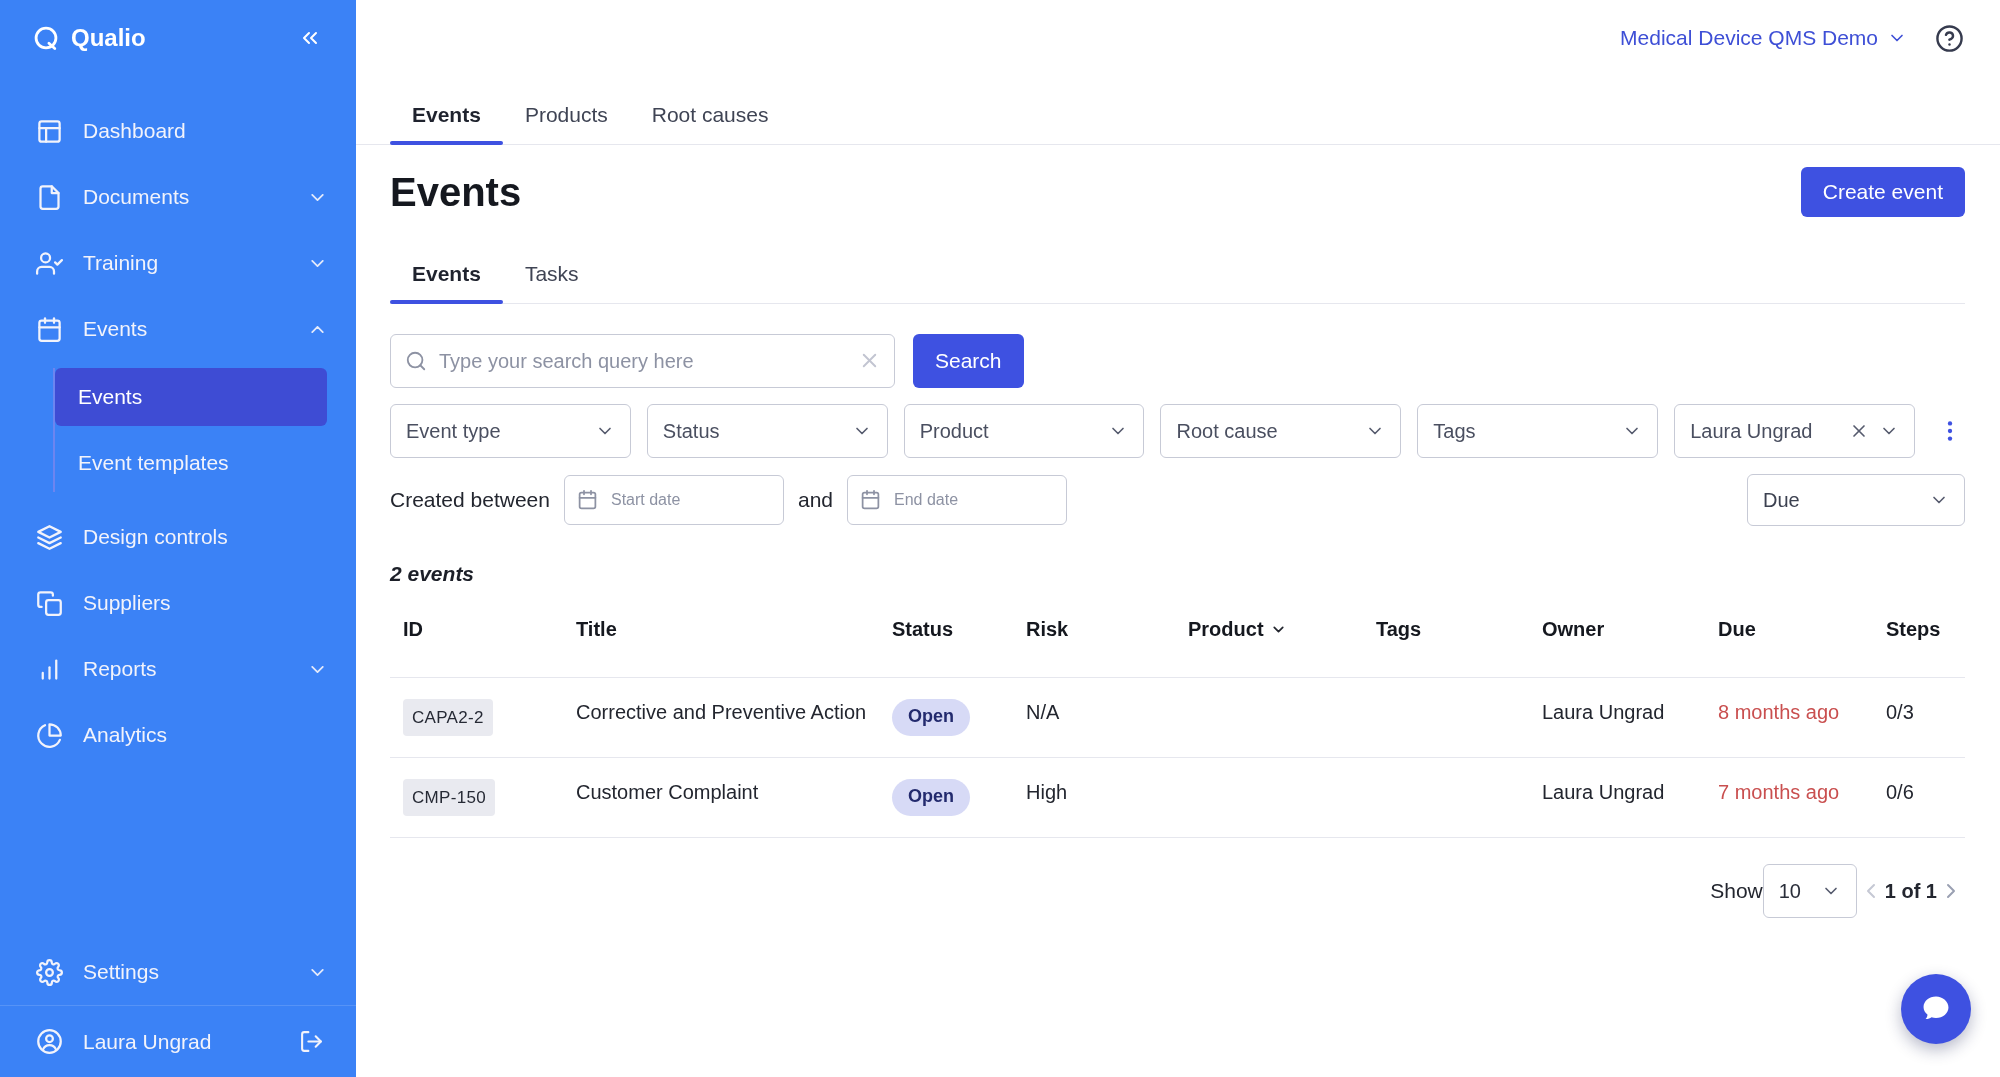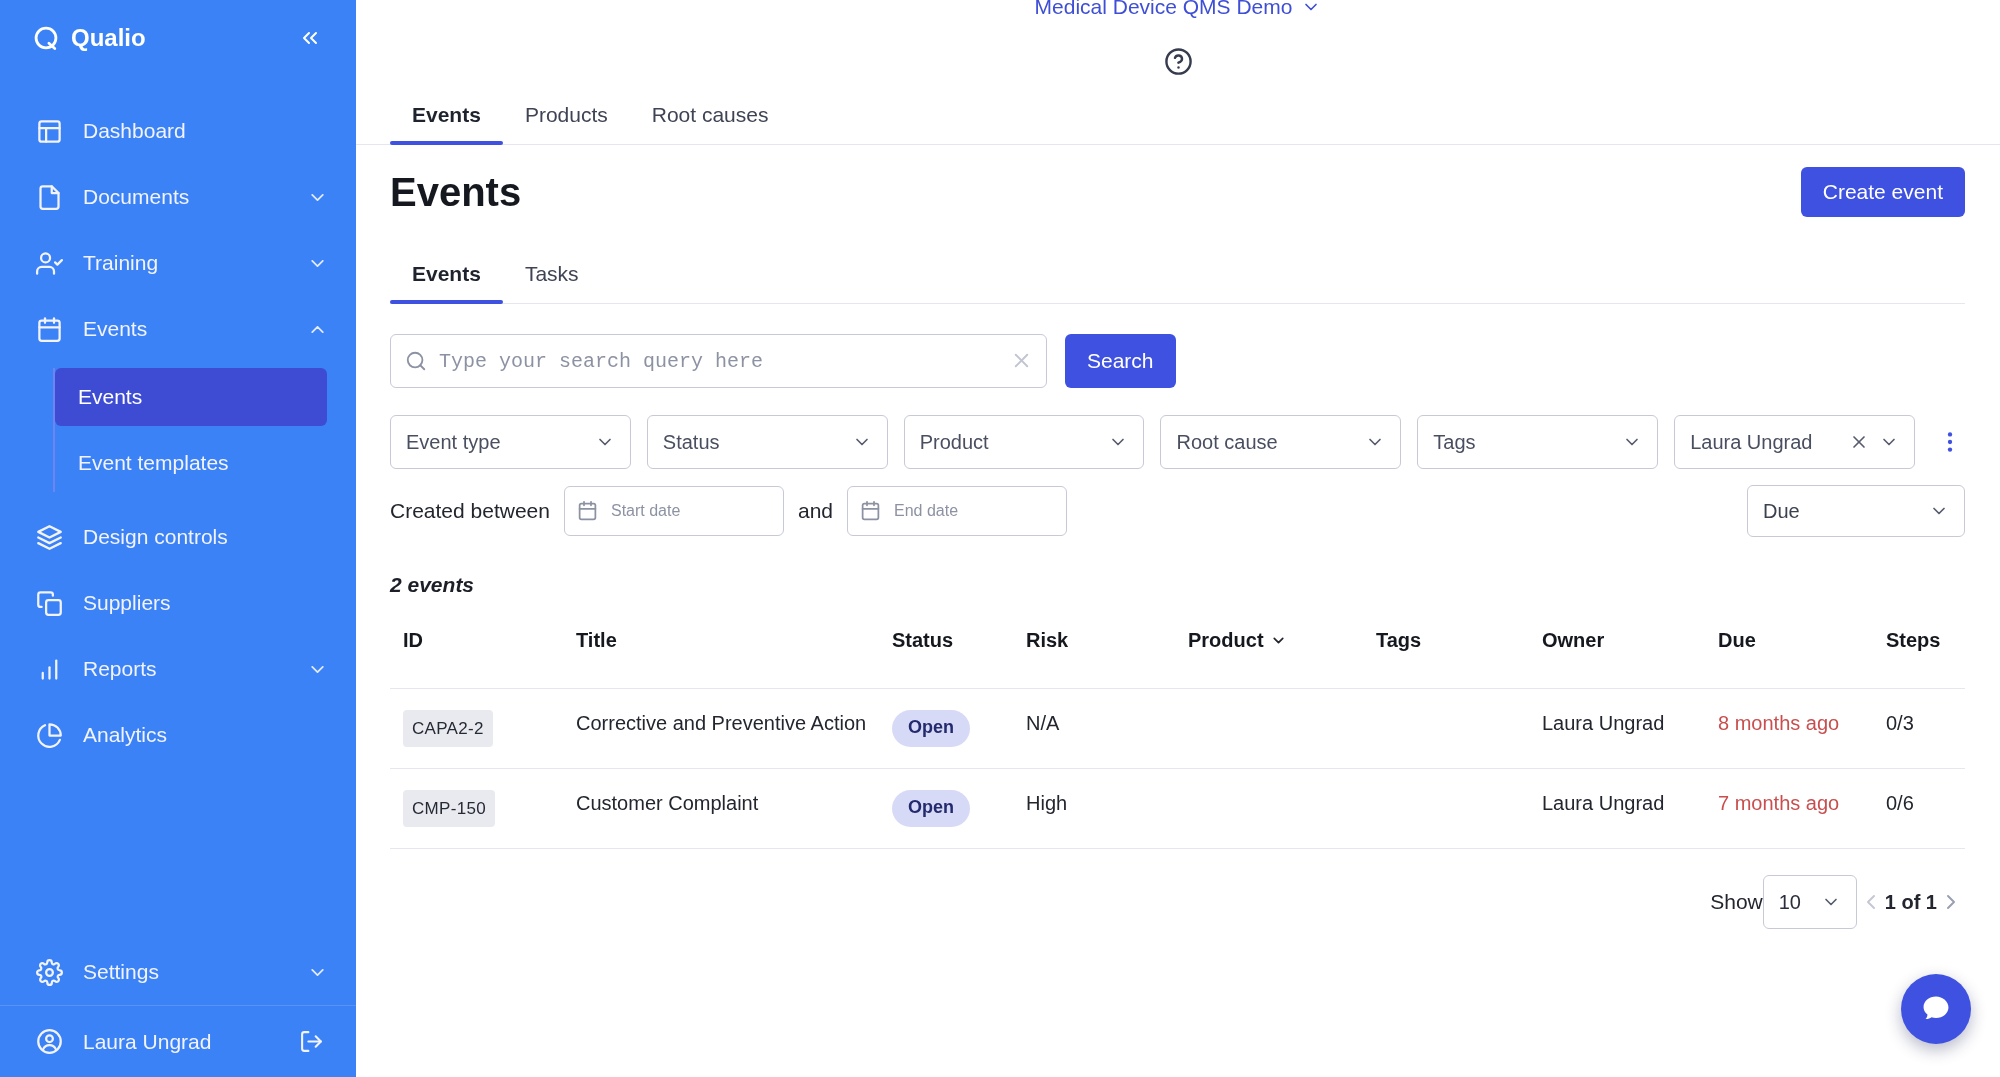--- a/index.html
+++ b/index.html
@@ -28,49 +28,49 @@
   .sb-subitem.active { background:#3e4cd4; color:#ffffff; }
 
   .sb-footer { flex-shrink:0; }
   .sb-user { height:72px; display:flex; align-items:center; gap:20px; padding:0 30px 0 36px; border-top:1px solid rgba(255,255,255,0.14); font-size:21px; cursor:pointer; }
   .sb-user .sb-label { flex:1; }
   .logout-btn { background:none; border:none; color:#f2f3fb; cursor:pointer; padding:2px; }
   .logout-btn svg { width:25px; height:25px; }
 
   
   .main { flex:1; display:flex; flex-direction:column; background:#ffffff; min-width:0; }
-  .topbar { height:76px; flex-shrink:0; display:flex; align-items:center; justify-content:flex-end; gap:28px; padding:0 36px;flex-direction:column; }
+  .topbar { height:76px; flex-shrink:0; display:flex; align-items:center; justify-content:flex-end; gap:28px; padding:0 36px; }
   .workspace { display:flex; align-items:center; gap:9px; color:#3e4fd6; font-size:21px; cursor:pointer; }
   .workspace .chev svg { width:20px; height:20px; opacity:1; }
   .help-btn { background:none; border:none; color:#363b4e; cursor:pointer; padding:0; }
   .help-btn svg { width:29px; height:29px; }
 
   .page-tabs, .sub-tabs { display:flex; border-bottom:1px solid #e6e7ee; }
   .page-tabs { margin-top:26px; padding:0 34px; }
   .tab { padding:0 22px 16px; font-size:21px; color:#3f4454; cursor:pointer; position:relative; line-height:26px; }
   .tab.active { color:#1f232e; font-weight:bold; }
   .tab.active::after { content:""; position:absolute; left:0; right:0; bottom:-1px; height:4px; background:#3e51e1; border-radius:3px; }
 
   .content { flex:1; padding:0 35px 0 34px; min-width:0; }
   .page-head { display:flex; align-items:center; justify-content:space-between; margin-top:22px; }
   .page-title { font-size:40px; font-weight:bold; color:#15181f; }
   .btn-primary { background:#3e51e1; color:#ffffff; border:none; border-radius:6px; font-size:21px; font-family:inherit; padding:13px 22px; cursor:pointer; }
   .sub-tabs { margin-top:44px; }
 
   .search-row { margin-top:30px; display:flex; align-items:center; gap:18px; }
-  .search-box { position:relative; width:657px; height:54px;font-family:Liberation Mono, monospace; }
+  .search-box { position:relative; width:505px; height:54px; }
   .search-box input { width:100%; height:100%; border:1px solid #c7cad6; border-radius:6px; padding:0 48px; font-size:20px; font-family:inherit; color:#2a2e3a; outline:none; }
   .search-box input::placeholder { color:#8d92a3; }
   .search-icon { position:absolute; left:15px; top:16px; color:#8d92a3; }
   .search-icon svg { width:22px; height:22px; }
   .clear-icon { position:absolute; right:14px; top:15px; color:#c2c5d1; cursor:pointer; }
   .clear-icon svg { width:23px; height:23px; }
   .btn-search { height:54px; padding:0 22px; }
 
-  .filter-row { margin-top:27px; display:flex; align-items:center; gap:16px; }
+  .filter-row { margin-top:16px; display:flex; align-items:center; gap:16px; }
   .select { height:54px; border:1px solid #c7cad6; border-radius:6px; background:#ffffff; display:flex; align-items:center; gap:10px; padding:0 15px; font-size:20px; color:#4a4f60; cursor:pointer; }
   .select .sel-label { flex:1; white-space:nowrap; overflow:hidden; }
   .select .chev svg { width:20px; height:20px; opacity:1; color:#565b6e; }
   .filter-row .select { width:242px; }
   .sel-clear { color:#565b6e; cursor:pointer; }
   .sel-clear svg { width:20px; height:20px; }
   .kebab-btn { background:none; border:none; color:#3e51e1; cursor:pointer; padding:4px 2px; margin-left:4px; }
   .kebab-btn svg { width:26px; height:26px; }
 
   .date-row { margin-top:16px; display:flex; align-items:center; gap:14px; }

